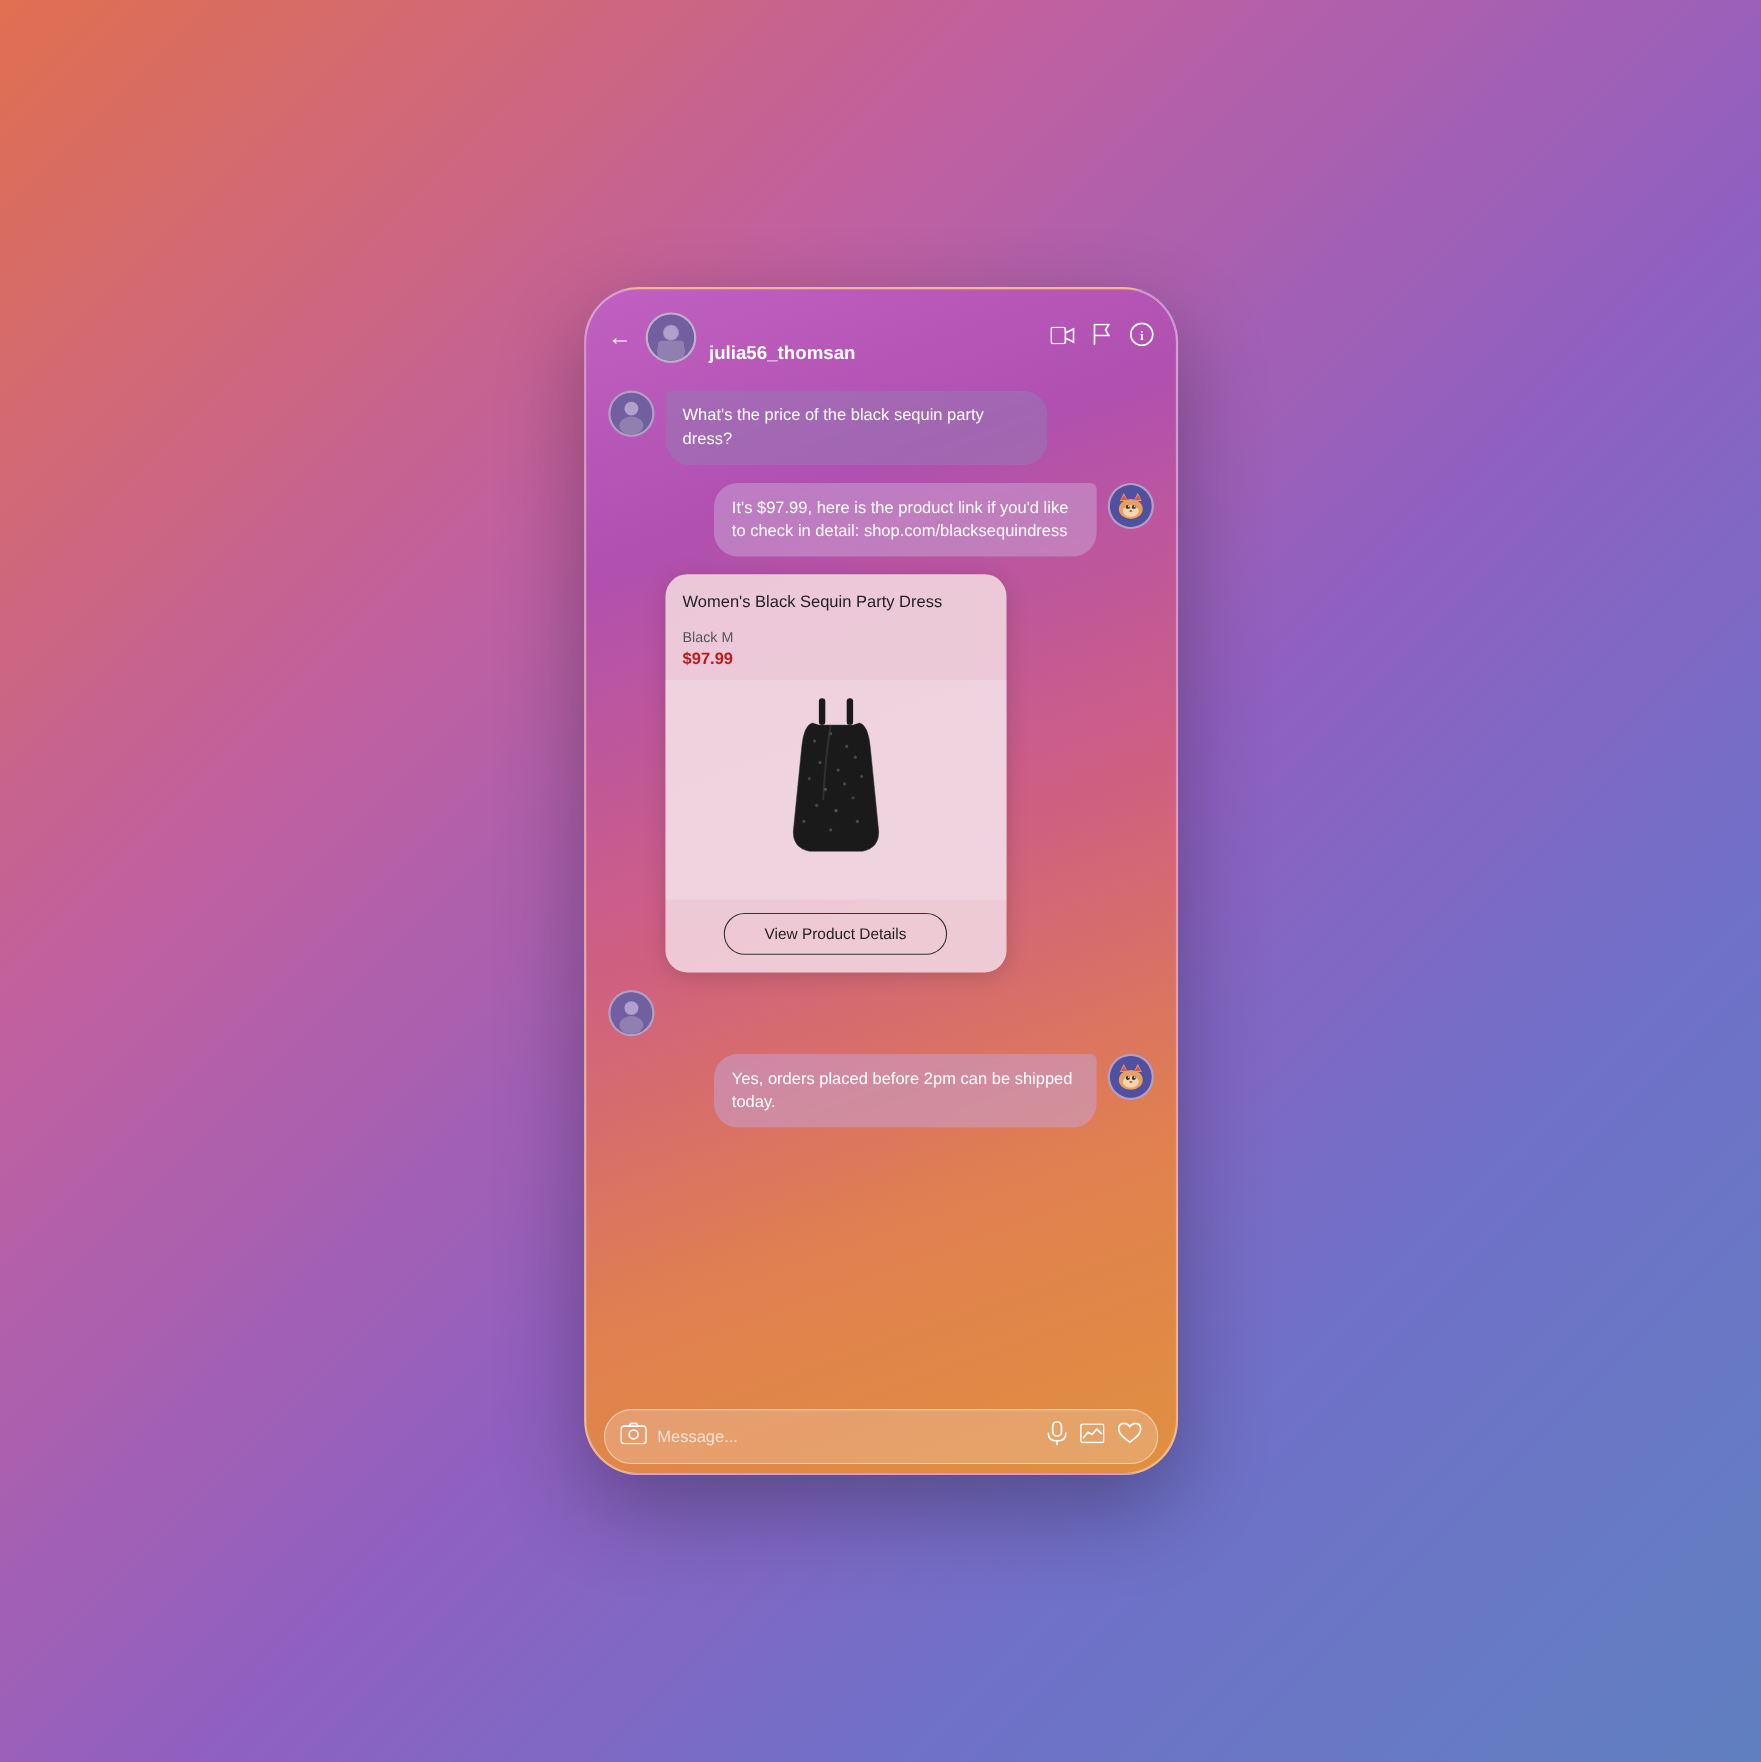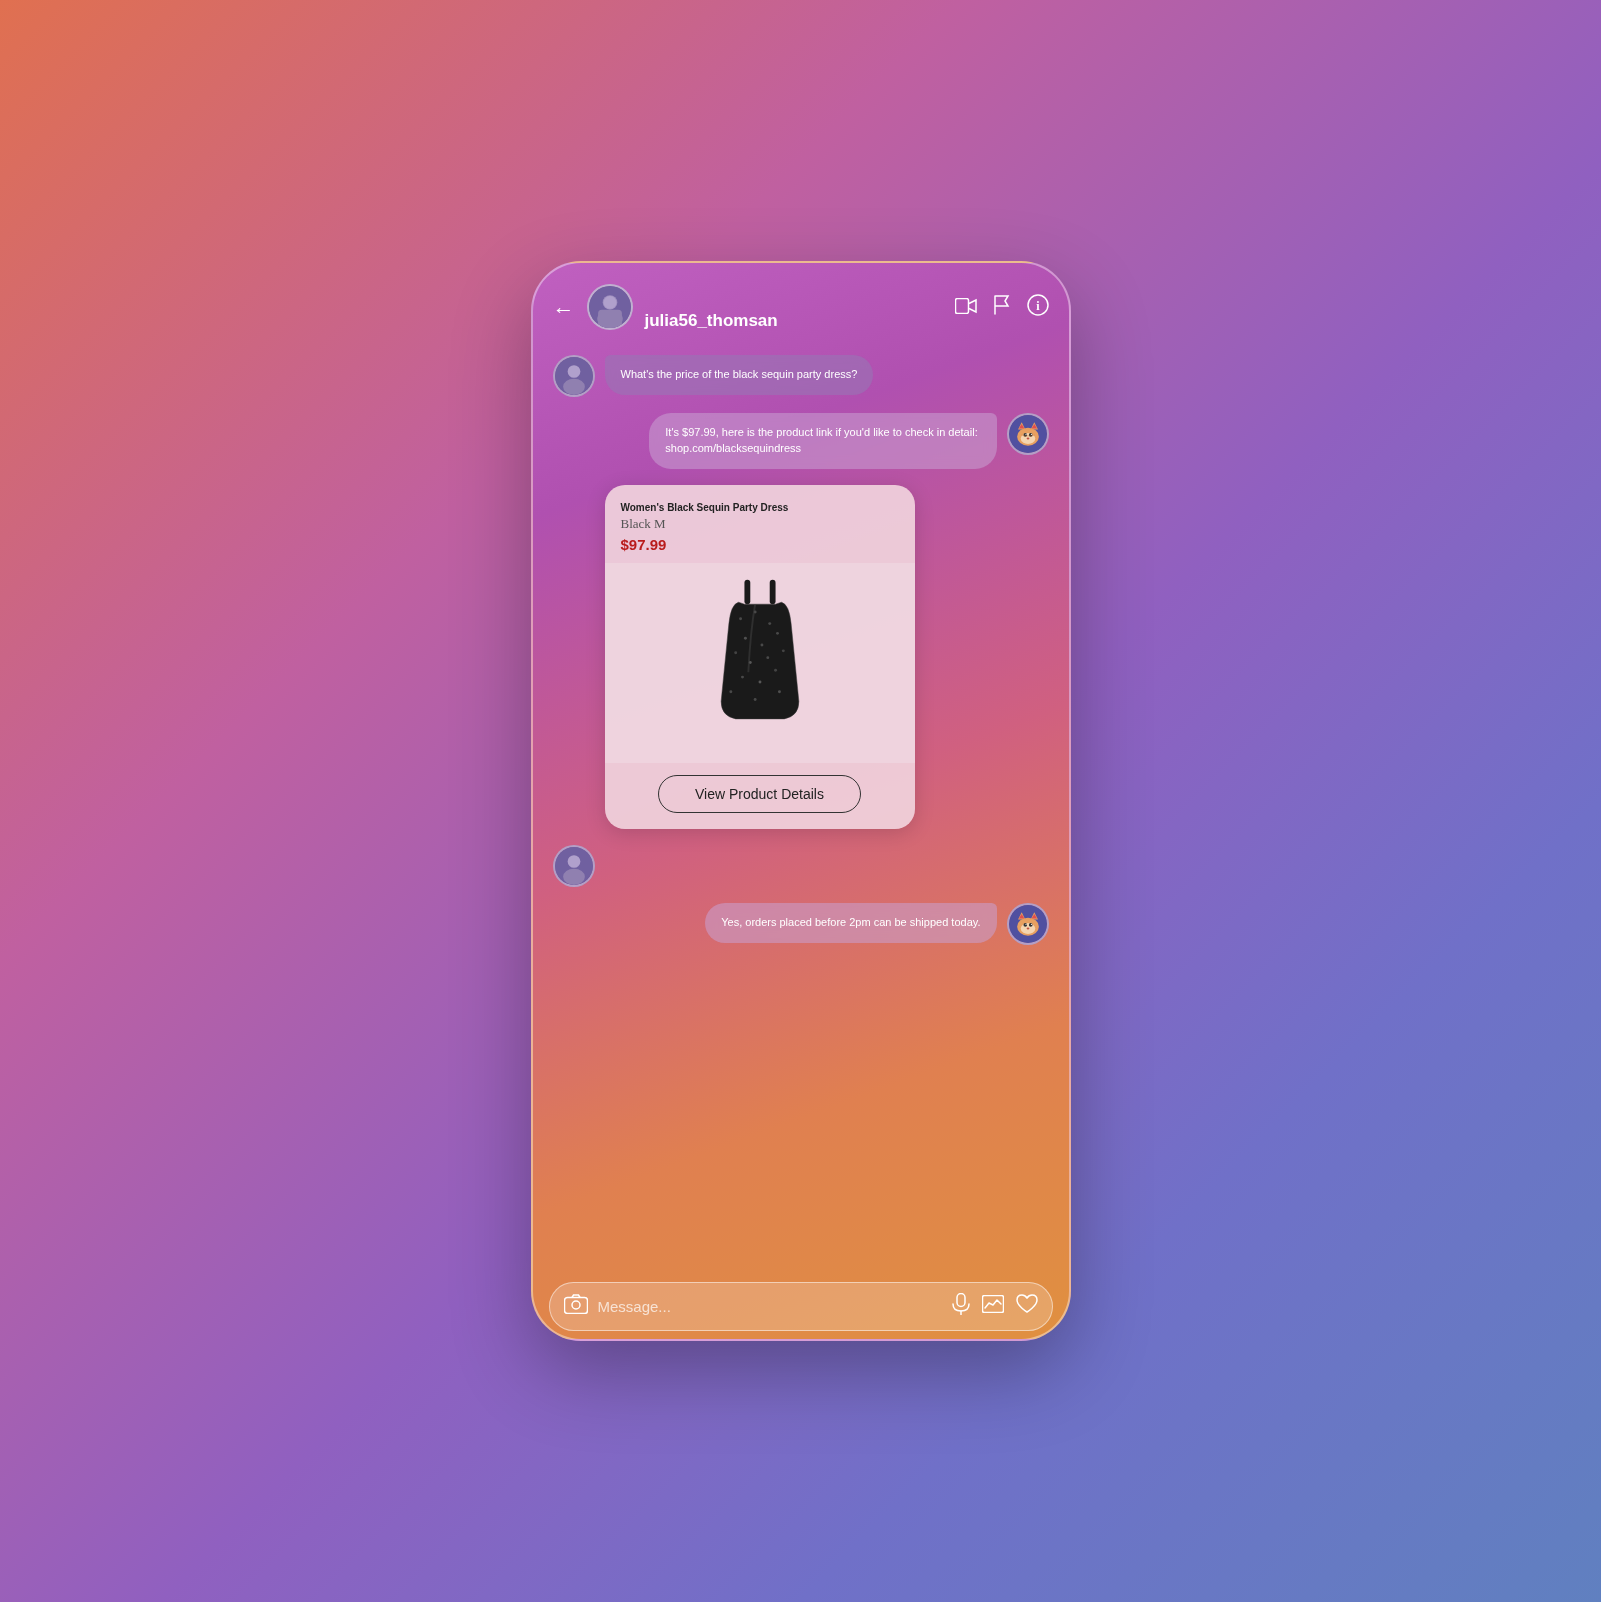--- a/index.html
+++ b/index.html
@@ -115,21 +115,21 @@
       border: 2px solid rgba(255,255,255,0.4);
       display: flex;
       align-items: center;
       justify-content: center;
     }
 
     .bubble {
       max-width: 70%;
       padding: 12px 16px;
       border-radius: 22px;
-      font-size: 11px;
+      font-size: 15px;
       line-height: 1.45;
     }
 
     .bubble-left {
       background: rgba(150, 120, 180, 0.55);
       color: white;
       backdrop-filter: blur(6px);
       border-top-left-radius: 6px;
     }
 
@@ -148,31 +148,30 @@
       overflow: hidden;
       width: 310px;
       box-shadow: 0 4px 20px rgba(0,0,0,0.15);
     }
 
     .product-info {
       padding: 16px 16px 10px 16px;
     }
 
     .product-name {
-      font-size: 10px;
-      font-weight: 700;
+      font-size: 15px;
+      font-weight: 400;
       color: #222;
       line-height: 1.3;
     }
 
     .product-variant {
       font-size: 13px;
       color: #555;
-      margin-top: 2px;
-      font-family: Liberation Serif, serif;
+      margin-top: 14px;
     }
 
     .product-price {
       font-size: 15px;
       font-weight: 700;
       color: #b91c1c;
       margin-top: 4px;
     }
 
     .product-image-area {

